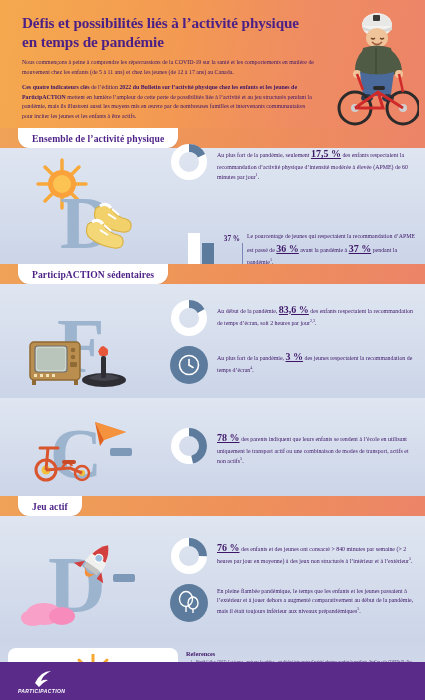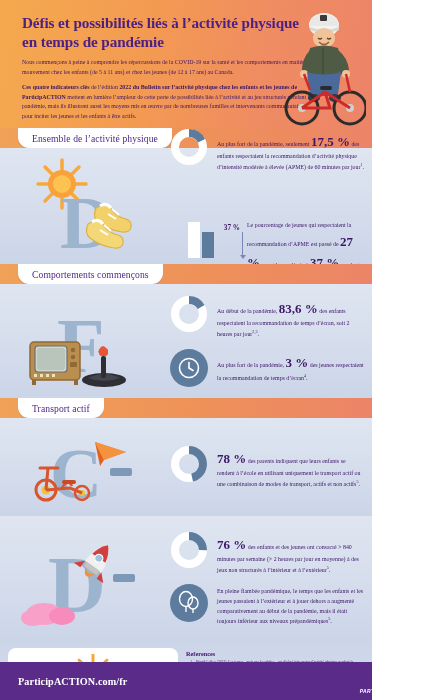--- a/index.html
+++ b/index.html
@@ -6,21 +6,21 @@
     margin: 0; padding: 0;
   }
   body {
     width: 425px; height: 700px;
     background: #ffffff;
     font-family: "Liberation Serif", "DejaVu Serif", serif;
     overflow: hidden;
   }
   .page {
     position: relative;
-    width: 372px; height: 700px;
+    width: 425px; height: 700px;
     background: #1d4ed8;
     overflow: hidden;
   }
 
   
   .header {
     position: relative;
     height: 128px;
     background: linear-gradient(100deg, #f5a94e 0%, #f39a52 40%, #ef8c62 70%, #ec8468 100%);
     overflow: hidden;
@@ -67,21 +67,21 @@
     height: 20px;
     background: #ffffff;
     border-radius: 0 0 11px 11px;
     padding: 0 14px 0 14px;
     display: flex; align-items: center;
     box-shadow: 0 1px 1px rgba(0,0,0,.10);
   }
   .band .pill span {
     color: #4b1f86;
     font-size: 9.6px;
-    font-weight: normal;
+    font-weight: bold;
     letter-spacing: 0.1px;
     white-space: nowrap;
     text-align: right;
   }
   .body-area {
     position: relative;
     background: linear-gradient(180deg, #dfe6f1 0%, #d4dcec 60%, #cbd5e8 100%);
     padding: 8px 0 8px 0;
     display: flex;
   }
@@ -107,21 +107,21 @@
     flex: 0 0 auto;
     width: 38px; height: 38px;
     position: relative;
   }
   .stat-text {
     color: #3d1667;
     font-size: 5.9px;
     line-height: 1.62;
     padding-top: 3px;
   }
-  .stat-text b { font-weight: bold; font-size: 13px; }
+  .stat-text b { font-weight: bold; font-size: 10px; text-decoration: underline; }
   sup { font-size: 4.1px; vertical-align: super; }
   
   .circ-icon {
     width: 38px; height: 38px;
     border-radius: 50%;
     background: #5d7b9c;
     display: flex; align-items: center; justify-content: center;
   }
 
   
@@ -341,31 +341,31 @@
           <div class="stat-text"><span>Au plus fort de la pandémie, seulement </span><b>17,5 %</b><span> des enfants respectaient la recommandation d’activité physique d’intensité modérée à élevée (APME) de 60 minutes par jour</span><sup>1</sup>.</div>
         </div>
 
         <div class="stat-row bar-stat">
           <div class="bar-wrap">
             <div class="bar-white"></div>
             <div class="bar-blue"></div>
             <div class="bar-label">37 %</div>
             <div class="down-arrow"></div>
           </div>
-          <div class="stat-text" style="margin-left:18px;"><span>Le pourcentage de jeunes qui respectaient la recommandation d’APME est passé de </span><b>27 %</b><span> avant la pandémie à </span><b>37 %</b><span> pendant la pandémie</span><sup>1</sup>.</div>
+          <div class="stat-text" style="margin-left:18px;"><span>Le pourcentage de jeunes qui respectaient la recommandation d’APME est passé de </span><b>36 %</b><span> avant la pandémie à </span><b>37 %</b><span> pendant la pandémie</span><sup>1</sup>.</div>
         </div>
 
       </div>
     </div>
   </div>
 
   <div class="section">
     <div class="band">
       <div class="pill">
-        <span>Comportements commençons</span>
+        <span>ParticipACTION sédentaires</span>
       </div>
     </div>
     <div class="body-area" style="height:98px;">
       <div class="art-col">
         <svg width="170" height="98" viewBox="0 0 170 98">
           <text x="57" y="80" font-family="Liberation Serif, serif" font-size="78" font-weight="bold" fill="#9db4cf">F</text>
 
           <g>
             <rect x="30" y="50" width="50" height="38" rx="4" fill="#b98e4f" stroke="#8f6a34" stroke-width="1.5"></rect>
             <rect x="35" y="54" width="32" height="26" rx="3" fill="#cdd6cf" stroke="#6f6f6f" stroke-width="1.2"></rect>
@@ -413,25 +413,20 @@
             </div>
           </div>
           <div class="stat-text"><span>Au plus fort de la pandémie, </span><b>3 %</b><span> des jeunes respectaient la recommandation de temps d’écran</span><sup>4</sup>.</div>
         </div>
 
       </div>
     </div>
   </div>
 
   <div class="section">
-    <div class="band">
-      <div class="pill">
-        <span>Transport actif</span>
-      </div>
-    </div>
     <div class="body-area" style="height:82px;">
       <div class="art-col">
         <svg width="170" height="82" viewBox="0 0 170 82">
           <text x="50" y="72" font-family="Liberation Serif, serif" font-size="72" font-weight="bold" fill="#9db4cf">C</text>
           <rect x="110" y="42" width="22" height="8" rx="2" fill="#7e99b8"></rect>
 
           <g>
             <path d="M95 16 L126 26 L104 34 z" fill="#f07e2e"></path>
             <path d="M95 16 L104 34 L100 40 z" fill="#e2621d"></path>
             <path d="M95 16 L104 34 L126 26 z" fill="#f4953f" opacity="0.85"></path>
@@ -458,20 +453,25 @@
               <circle cx="19" cy="19" r="14" fill="none" stroke="#5d7b9c" stroke-width="8" stroke-dasharray="40.5 47.5" transform="rotate(-90 19 19)"></circle>
             </svg>
           </div>
           <div class="stat-text"><b>78 %</b><span> des parents indiquent que leurs enfants se rendent à l’école en utilisant uniquement le transport actif ou une combinaison de modes de transport, actifs et non actifs</span><sup>5</sup>.</div>
         </div>
       </div>
     </div>
   </div>
 
   <div class="section">
+    <div class="band">
+      <div class="pill">
+        <span>Jeu actif</span>
+      </div>
+    </div>
     <div class="body-area" style="height:110px;">
       <div class="art-col">
         <svg width="170" height="110" viewBox="0 0 170 110">
           <text x="48" y="88" font-family="Liberation Serif, serif" font-size="80" font-weight="bold" fill="#9db4cf">D</text>
           <rect x="113" y="50" width="22" height="8" rx="2" fill="#7e99b8"></rect>
 
           <g>
             <ellipse cx="44" cy="90" rx="18" ry="11" fill="#f9a0c8"></ellipse>
             <ellipse cx="62" cy="92" rx="13" ry="9" fill="#f78cbc"></ellipse>
             <ellipse cx="33" cy="94" rx="12" ry="8" fill="#f9a0c8"></ellipse>
@@ -552,21 +552,20 @@
       </div>
       <div class="ref-item">
         <div class="ref-num">2</div>
         <div class="ref-body">Moore et coll. (2020). Impact de la pandémie de COVID-19 sur les comportements liés au mouvement et au jeu des enfants et jeunes canadiens : une étude nationale (en anglais). International Journal of Behavioral Nutrition and Physical Activity, 17(1):1.</div>
       </div>
 
     </div>
   </div>
 
   <div class="footer">
-    <div class="footer-url">ParticipACTION.com/fr</div>
     <div class="footer-logo">
       <svg width="22" height="18" viewBox="0 0 22 18">
         <path d="M4 14 q6 -12 16 -12 q-8 4 -10 10 q4 -2 7 -1 q-6 3 -9 7 q-3 -3 -4 -4 z" fill="#ffffff"></path>
       </svg>
       <div class="footer-logo-name">PARTICIPACTION</div>
     </div>
   </div>
 
 </div>
 

